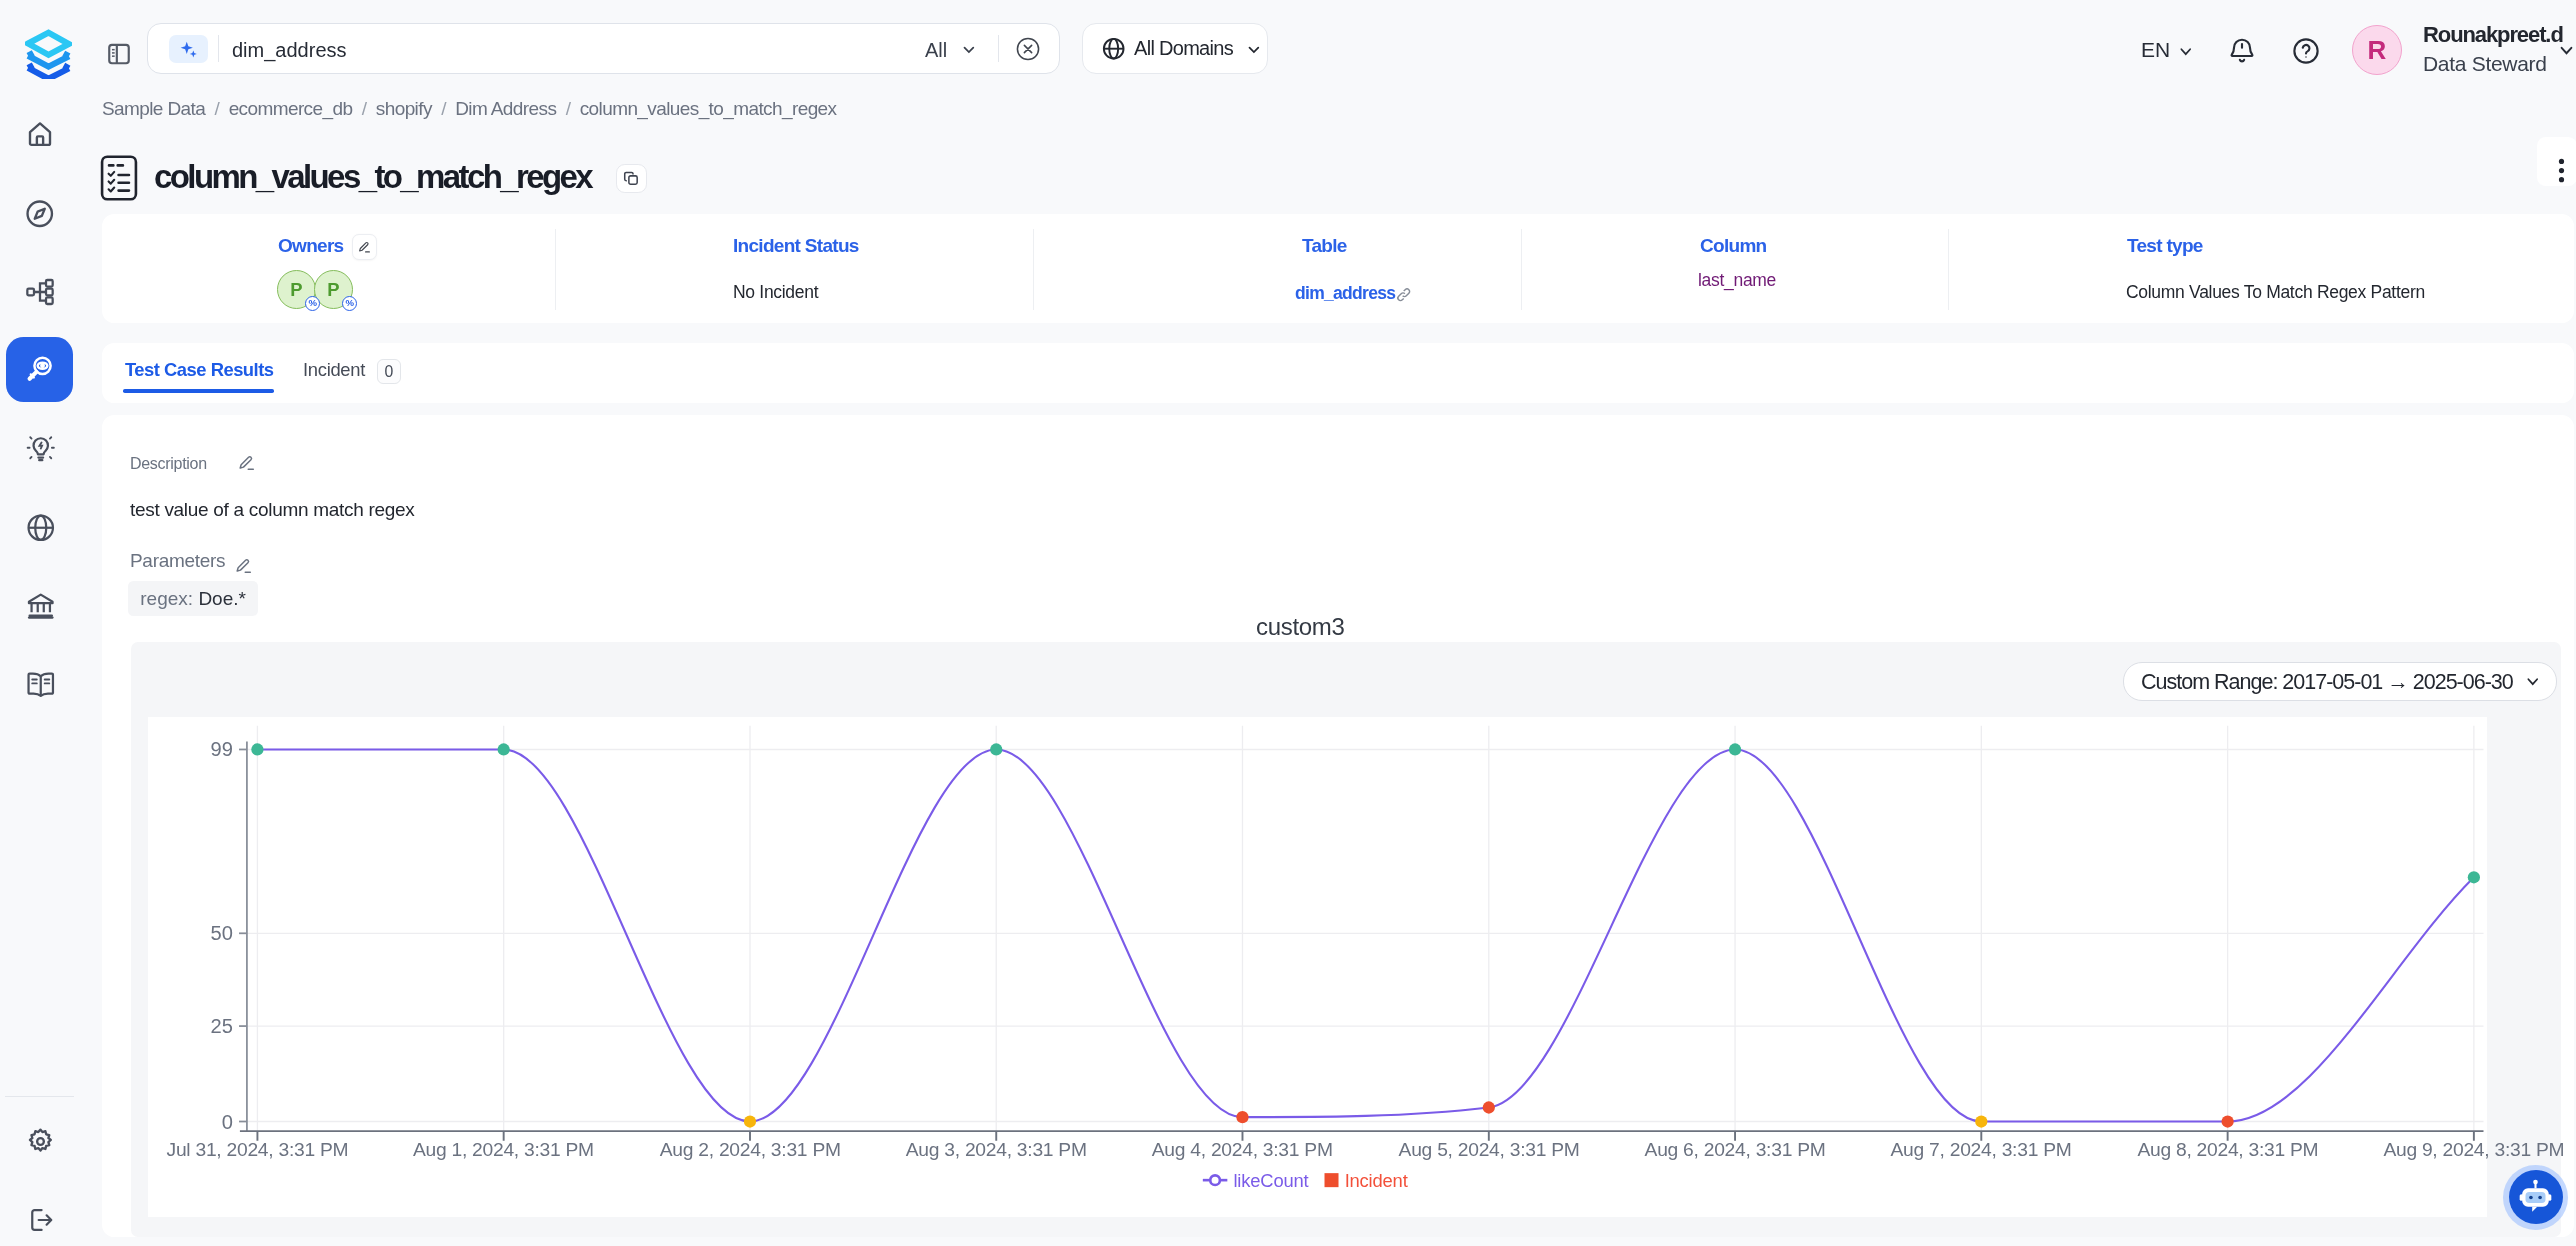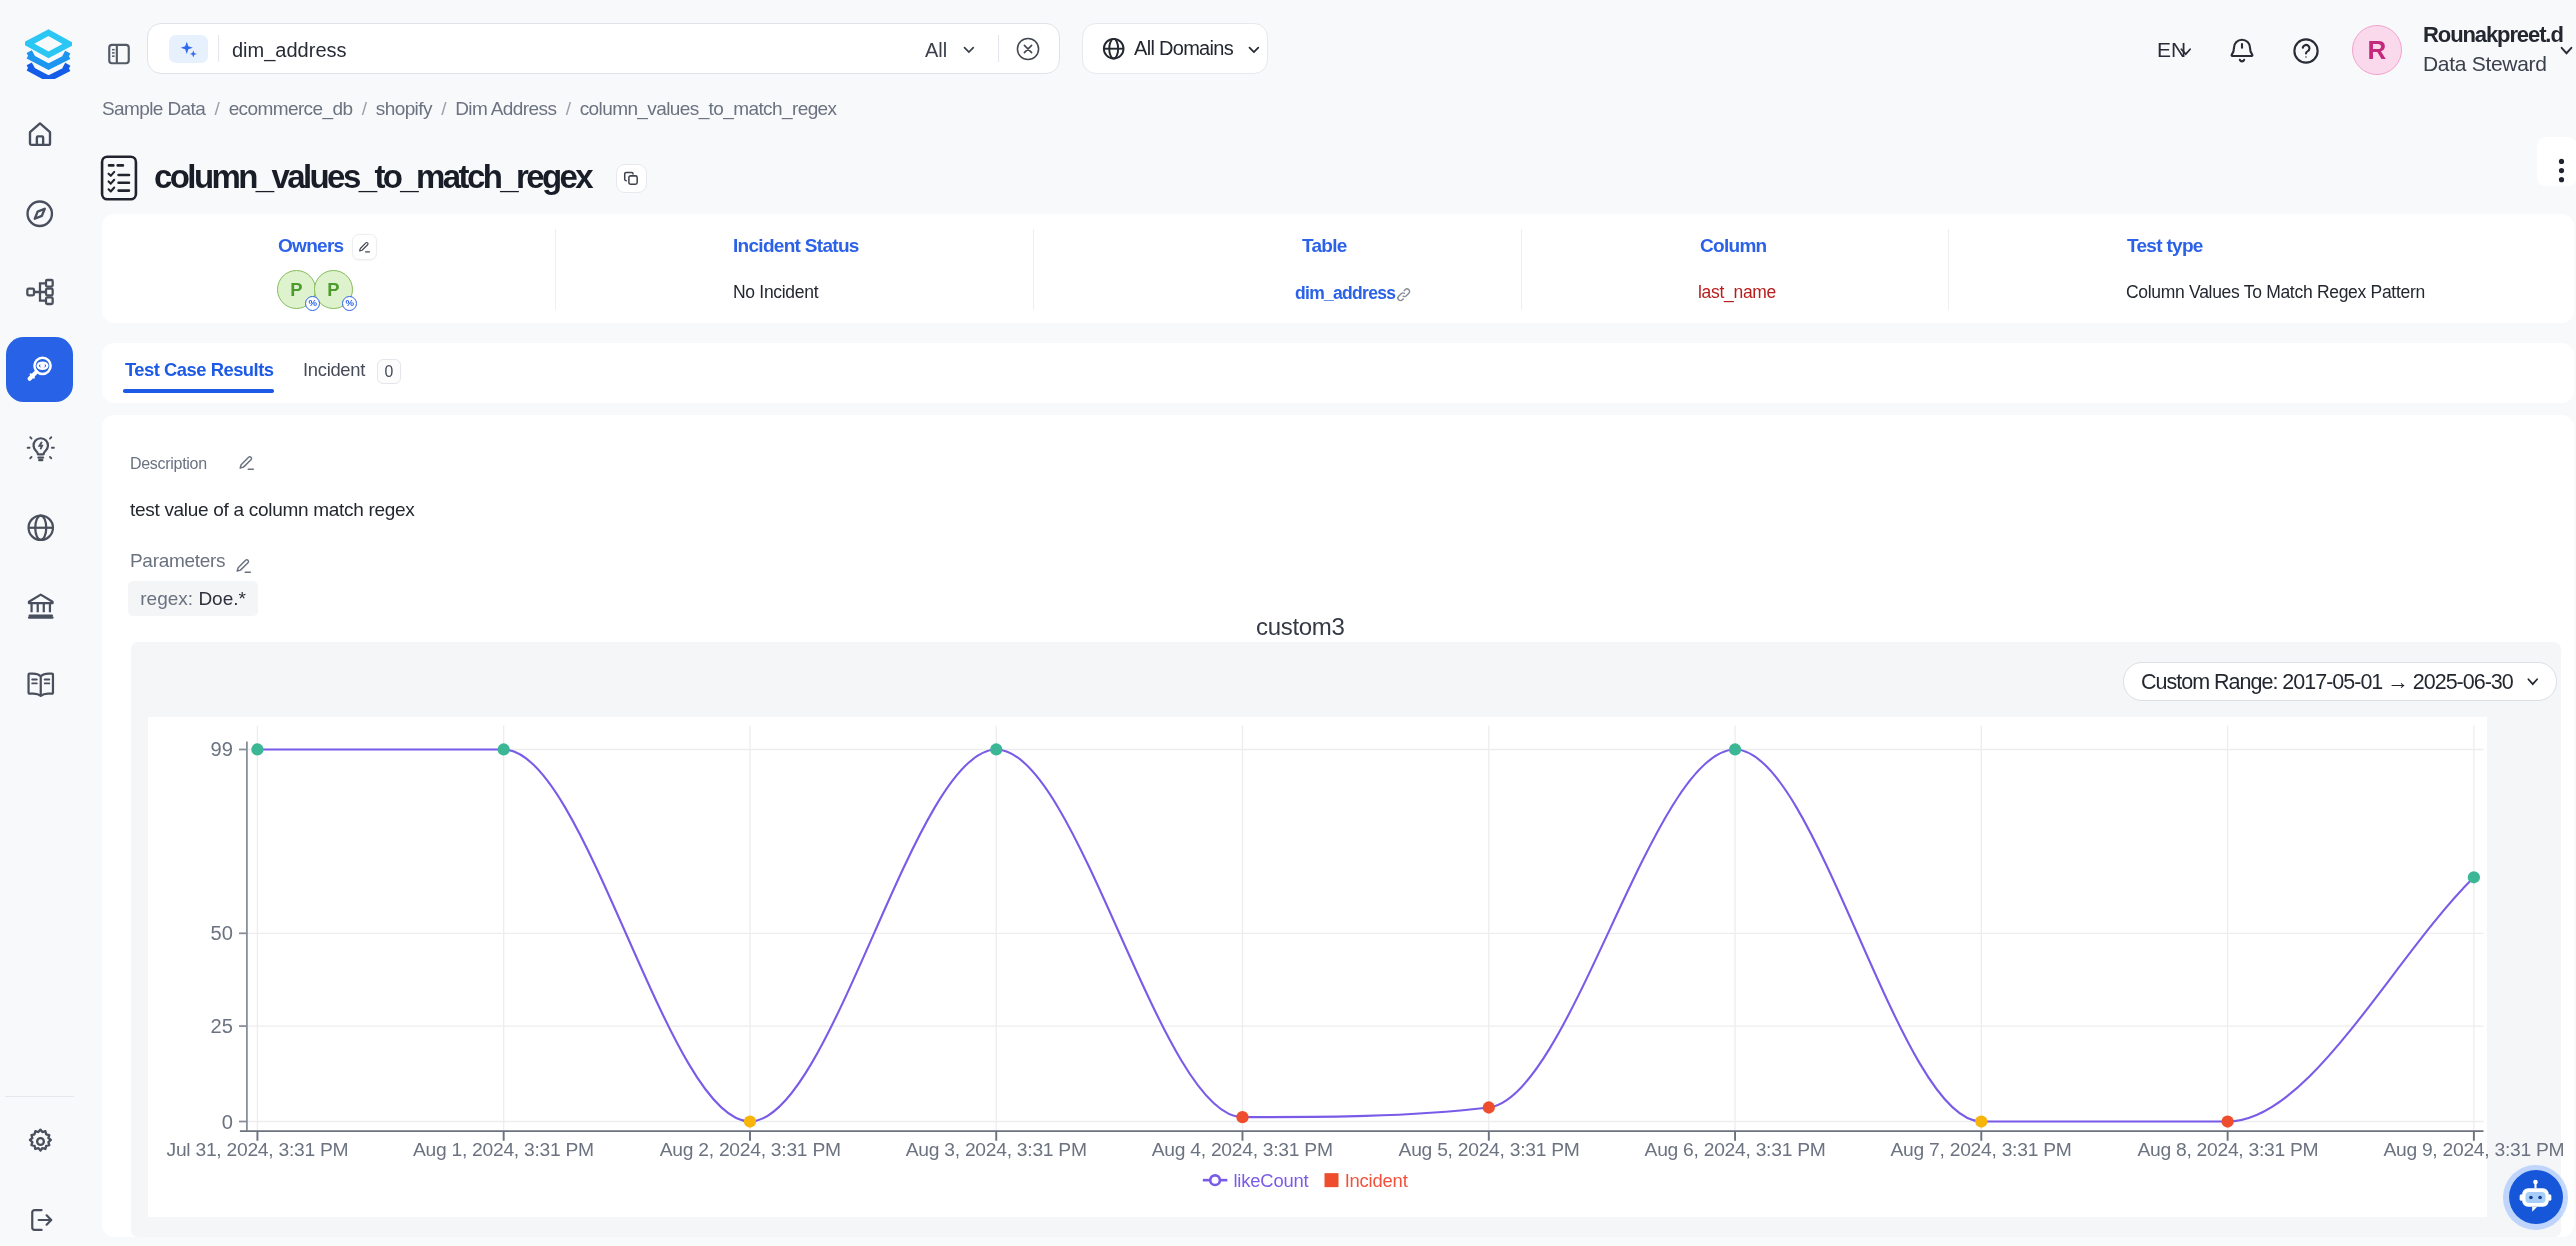--- a/index.html
+++ b/index.html
@@ -50,21 +50,21 @@
 <svg class="abs" style="left:1101px;top:36px" width="25.4" height="25.4" viewBox="0 0 24 24" fill="none" stroke="#23272f" stroke-width="1.8">
   <circle cx="12" cy="12" r="9.3"></circle>
   <ellipse cx="12" cy="12" rx="4.2" ry="9.3"></ellipse>
   <line x1="2.7" y1="12" x2="21.3" y2="12"></line>
 </svg>
 <div class="abs" style="left:1134px;top:37px;font-size:20px;font-weight:normal;letter-spacing:-0.7px;color:#23272f;">All Domains</div>
 <svg class="abs" style="left:1246px;top:42px" width="15.8" height="15.8" viewBox="0 0 18 18" fill="none" stroke="#23272f" stroke-width="2" stroke-linecap="round">
     <path d="M4 6.5 L9 11.5 L14 6.5"></path>
   </svg>
 
-<div class="abs" style="left:2141px;top:38px;font-size:21px;color:#272c36;margin-left:16px;">EN</div>
+<div class="abs" style="left:2141px;top:38px;font-size:21px;color:#272c36;">EN</div>
 <svg class="abs" style="left:2177px;top:44px" width="17.5" height="15.8" viewBox="0 0 18 18" fill="none" stroke="#272c36" stroke-width="2" stroke-linecap="round">
     <path d="M4 6 L9 11.5 L14 6"></path>
   </svg>
 <svg class="abs" style="left:2227px;top:35px" width="30" height="31.5" viewBox="0 0 24 24" fill="none" stroke="#272c36" stroke-width="1.7">
   <path d="M12 3.2 a6.4 6.4 0 0 1 6.4 6.4 c0 3.2 1 4.6 1.8 5.6 a0.6 0.6 0 0 1 -0.5 1 H4.3 a0.6 0.6 0 0 1 -0.5 -1 c0.8 -1 1.8 -2.4 1.8 -5.6 A6.4 6.4 0 0 1 12 3.2 Z" stroke-linejoin="round"></path>
   <path d="M10.3 19.3 a1.8 1.8 0 0 0 3.4 0" stroke-linecap="round"></path>
   <line x1="12" y1="6.6" x2="12" y2="9.5" stroke-linecap="round"></line>
 </svg>
 <svg class="abs" style="left:2291px;top:36px" width="30" height="30" viewBox="0 0 24 24" fill="none" stroke="#272c36" stroke-width="1.7">
   <circle cx="12" cy="12" r="9.3"></circle>
@@ -194,21 +194,21 @@
 <div class="abs" style="left:733px;top:282px;font-size:17.5px;letter-spacing:-0.3px;color:#23272f;">No Incident</div>
 
 <div class="abs" style="left:1302px;top:235px;font-size:19px;font-weight:bold;letter-spacing:-0.7px;color:#2b62e8;">Table</div>
 <div class="abs" style="left:1295px;top:283px;font-size:17.5px;font-weight:bold;letter-spacing:-0.7px;color:#2b62e8;">dim_address</div>
 <svg class="abs" style="left:1395px;top:286px" width="17.5" height="17.5" viewBox="0 0 24 24" fill="none" stroke="#878d98" stroke-width="2">
   <path d="M10.5 13.5 a3.5 3.5 0 0 0 5 0 l3.5 -3.5 a3.5 3.5 0 0 0 -5 -5 l-2 2"></path>
   <path d="M13.5 10.5 a3.5 3.5 0 0 0 -5 0 L5 14 a3.5 3.5 0 0 0 5 5 l2 -2"></path>
 </svg>
 
 <div class="abs" style="left:1700px;top:235px;font-size:19px;font-weight:bold;letter-spacing:-0.7px;color:#2b62e8;">Column</div>
-<div class="abs" style="left:1698px;top:282px;font-size:17.5px;letter-spacing:-0.3px;color:#b91c1c;text-align:right;">last_name</div>
+<div class="abs" style="left:1698px;top:270px;font-size:17.5px;letter-spacing:-0.3px;color:#701a75;text-align:right;">last_name</div>
 
 <div class="abs" style="left:2127px;top:235px;font-size:19px;font-weight:bold;letter-spacing:-0.7px;color:#2b62e8;">Test type</div>
 <div class="abs" style="left:2126px;top:282px;font-size:17.5px;letter-spacing:-0.3px;color:#23272f;">Column Values To Match Regex Pattern</div>
 
 <div class="card" style="left:102px;top:343px;width:2472px;height:60px;border-radius:12.3px;"></div>
 <div class="abs" style="left:125px;top:359px;font-size:18.4px;font-weight:bold;letter-spacing:-0.5px;color:#1d5be6;">Test Case Results</div>
 <div class="abs" style="left:123px;top:389px;width:151px;height:3.5px;background:#1d5be6;border-radius:1.8px;"></div>
 <div class="abs" style="left:303px;top:359px;font-size:18.4px;letter-spacing:-0.3px;color:#454b57;">Incident</div>
 <div class="abs" style="left:377px;top:359px;width:23.6px;height:25.4px;background:#fcfcfd;border:0.9px solid #e3e6ea;border-radius:6.1px;text-align:center;line-height:23.6px;font-size:15.8px;color:#454b57;">0</div>
 

